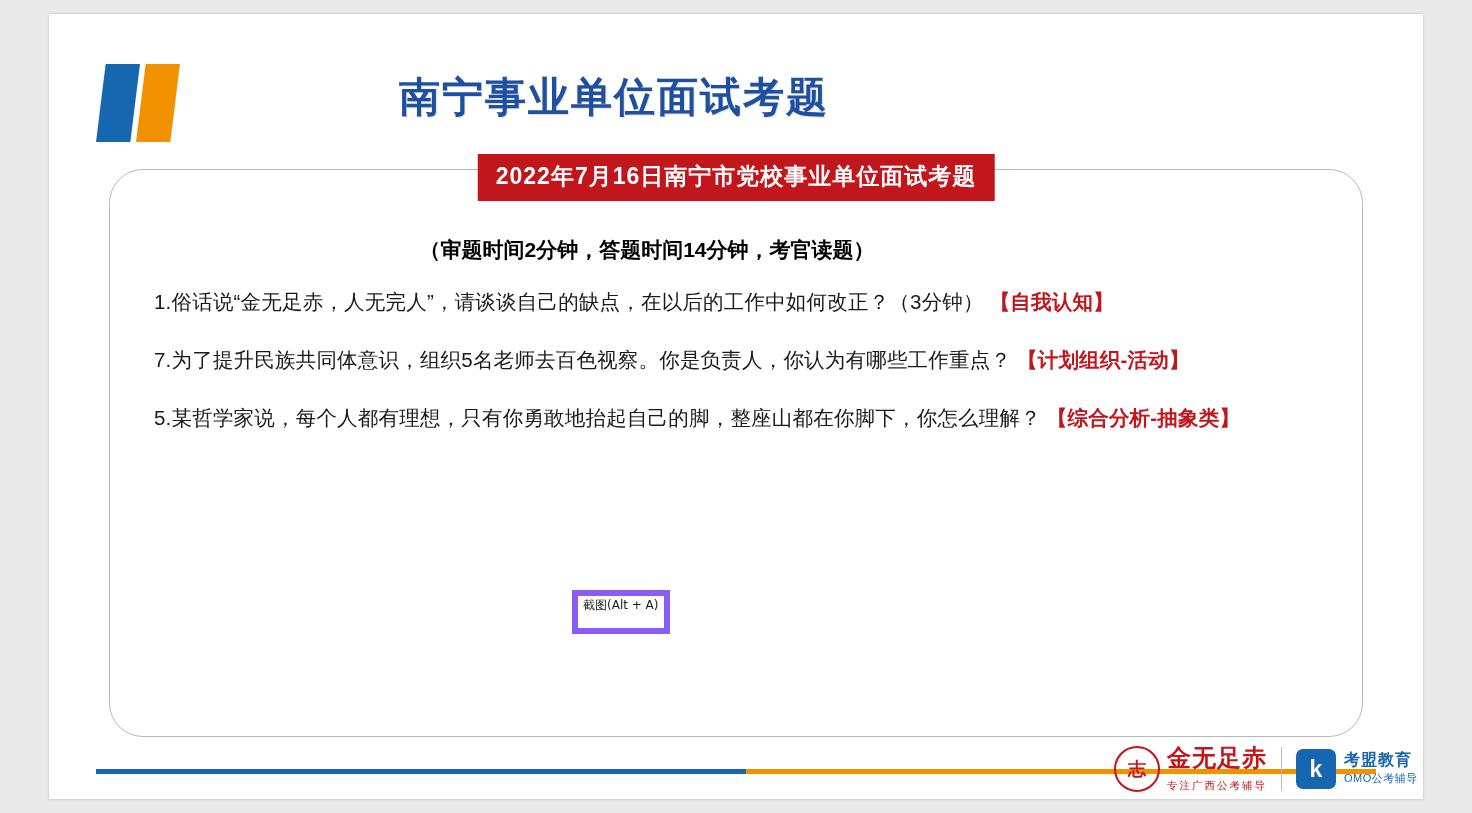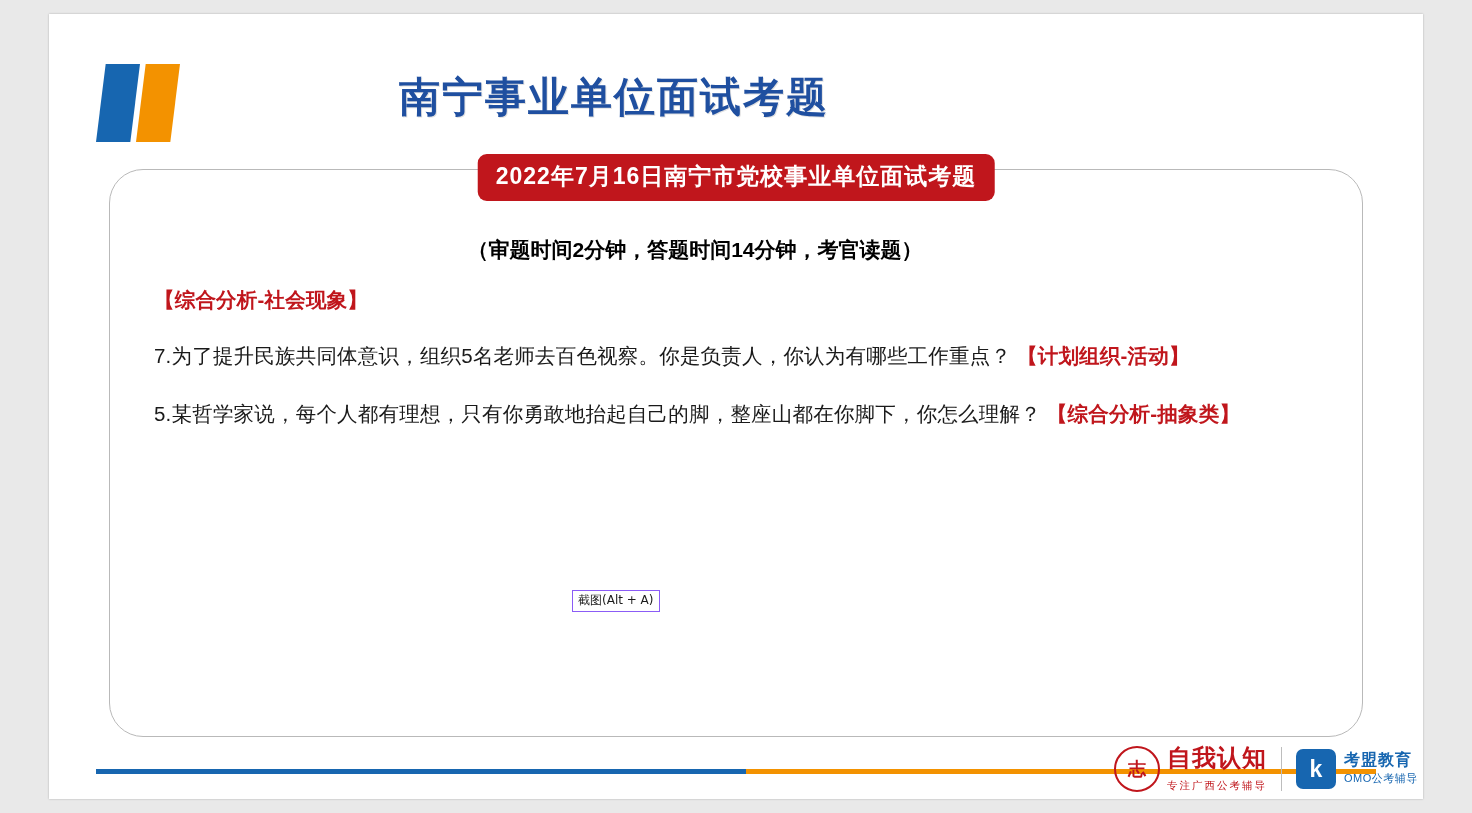--- a/index.html
+++ b/index.html
@@ -73,32 +73,30 @@
     left: 50%;
     top: 140px;
     transform: translateX(-50%);
     background: #c0161c;
     color: #ffffff;
     font-size: 23px;
     font-weight: bold;
     padding: 7px 18px 9px 18px;
     letter-spacing: 1px;
     white-space: nowrap;
-    border-radius: 9px;
   }
   .subtitle {
     position: absolute;
     left: 0;
     top: 222px;
     width: 1196px;
     text-align: center;
     font-size: 21px;
     font-weight: bold;
     color: #000000;
-    margin-left: 48px;
   }
   .qlist {
     position: absolute;
     left: 105px;
     top: 272px;
     width: 1200px;
   }
   .q {
     font-size: 20.5px;
     color: #1a1a1a;
@@ -117,22 +115,22 @@
     margin-bottom: 26px;
     letter-spacing: 0.2px;
   }
   .capture-hint {
     position: absolute;
     left: 523px;
     top: 576px;
     font-size: 12px;
     color: #1a1a1a;
     background: #ffffff;
-    border: 1px solid #8b5cf6;
-    padding: 1px 5px 2px 5px;
+    border: 6px solid #8b5cf6;
+    padding: 1px 5px 14px 5px;
     font-family: "DejaVu Sans", sans-serif;
   }
   
   .rule {
     position: absolute;
     left: 47px;
     top: 755px;
     width: 1280px;
     height: 5px;
   }
@@ -197,21 +195,24 @@
 
     <div class="title">南宁事业单位面试考题</div>
 
     <div class="card"></div>
 
     <div class="banner">2022年7月16日南宁市党校事业单位面试考题</div>
 
     <div class="subtitle">（审题时间2分钟，答题时间14分钟，考官读题）</div>
 
     <div class="qlist">
-      <div class="tag-line">【综合分析-社会现象】</div>
+      <div class="q">
+        <span>1.俗话说“金无足赤，人无完人”，请谈谈自己的缺点，在以后的工作中如何改正？（3分钟）</span>
+        <span class="tag">【自我认知】</span>
+      </div>
       <div class="q">
         <span>7.为了提升民族共同体意识，组织5名老师去百色视察。你是负责人，你认为有哪些工作重点？</span>
         <span class="tag">【计划组织-活动】</span>
       </div>
       <div class="q">
         <span>5.某哲学家说，每个人都有理想，只有你勇敢地抬起自己的脚，整座山都在你脚下，你怎么理解？</span>
         <span class="tag">【综合分析-抽象类】</span>
       </div>
     </div>
 
@@ -219,21 +220,21 @@
 
     <div class="rule">
       <div class="blue"></div>
       <div class="orange"></div>
     </div>
 
     <div class="footer-logos">
       <div class="zg-logo">
         <div class="zg-seal">志</div>
         <div class="zg-text">
-          <div class="main">自我认知</div>
+          <div class="main">金无足赤</div>
           <div class="sub">专注广西公考辅导</div>
         </div>
       </div>
       <div class="divider-v"></div>
       <div class="km-logo">
         <div class="km-mark">k</div>
         <div class="km-text">
           <div class="main">考盟教育</div>
           <div class="sub">OMO公考辅导</div>
         </div>

